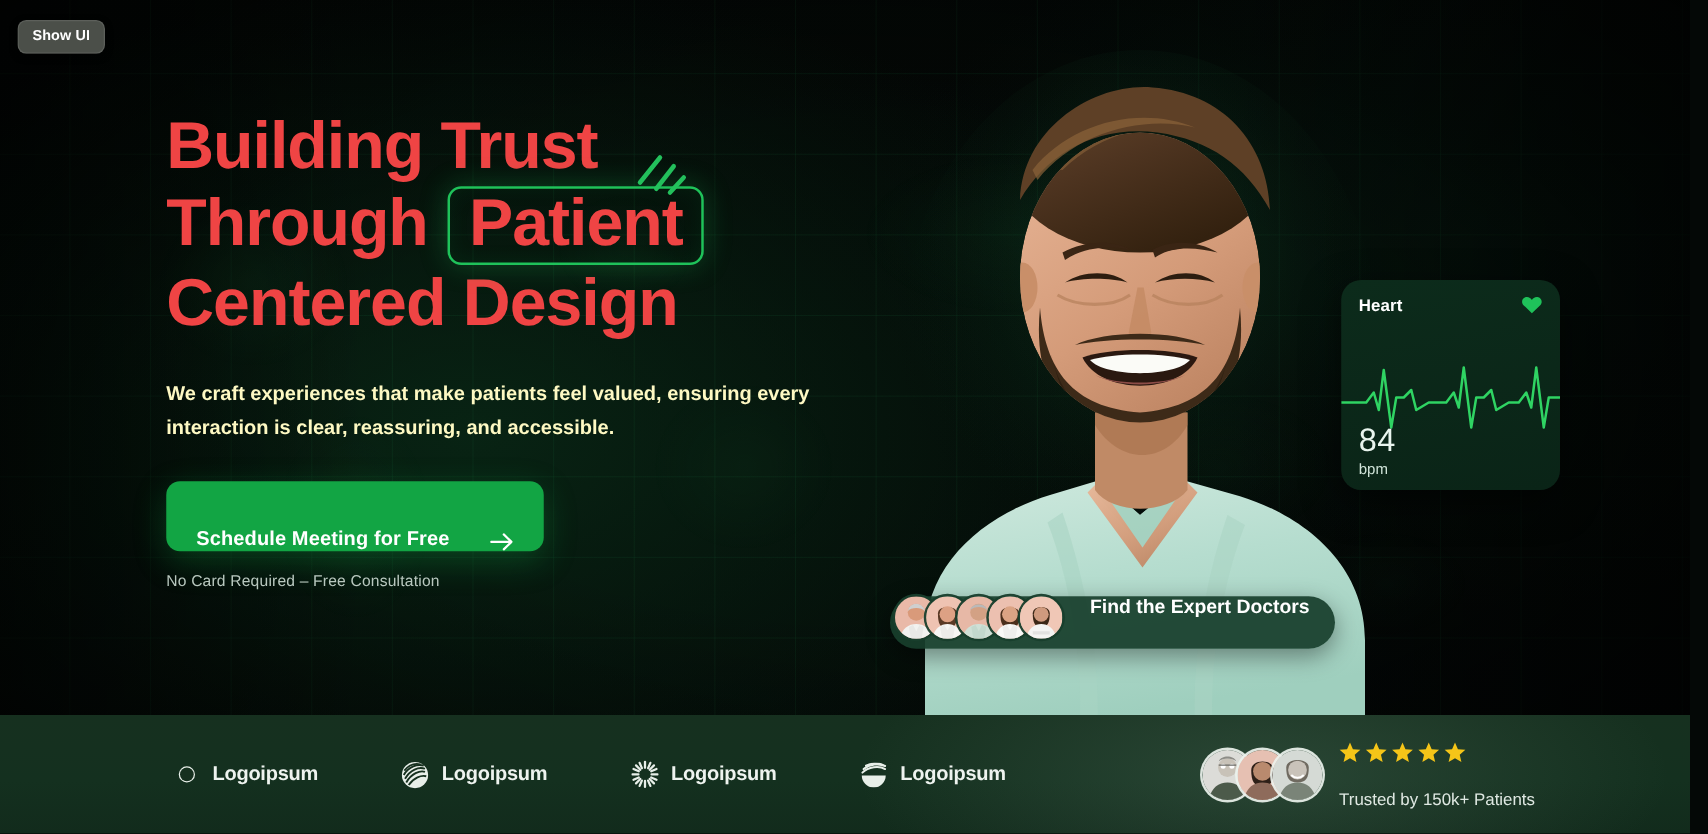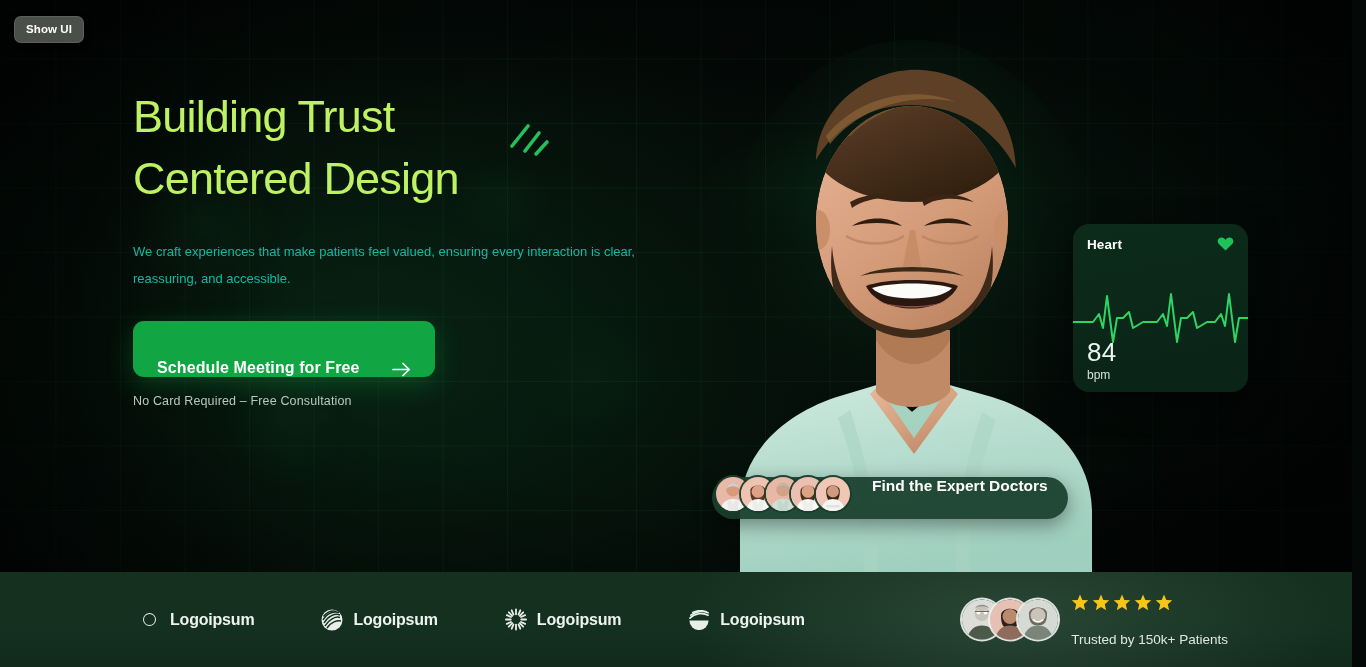--- a/index.html
+++ b/index.html
@@ -92,36 +92,36 @@
     margin-right:-9px; position:relative; overflow:hidden;
     box-shadow:0 0 0 2px rgba(24,62,44,.95);
   }
   .doc-av:last-child{ margin-right:0; }
   .doc-av svg{ width:100%; height:100%; display:block; }
   .doc-label{ color:#fff; font-size:15.5px; font-weight:600; margin-left:22px; white-space:nowrap; }
 
   
   .copy{ position:absolute; left:133px; top:86px; width:640px; z-index:20; }
   .h1{
-    color:#bef264; font-weight:400; font-size:45px; line-height:62px;
+    color:#ef4444; font-weight:700; font-size:53px; line-height:62px;
     letter-spacing:-0.8px;
   }
   .h1 .ln{ display:block; white-space:nowrap; }
   .pill-word{
     display:inline-block; position:relative;
     border:2px solid #1fc25a; border-radius:11px;
     padding:1px 15px 4px; margin:0 2px;
     line-height:54px;
     box-shadow:0 0 22px rgba(31,194,90,.28), inset 0 0 18px rgba(31,194,90,.07);
   }
   .sparkle{ position:absolute; left:506px; top:118px; width:48px; height:42px; z-index:21; }
 
   .sub{
-    margin-top:28px; color:#14b8a6; font-size:13px; line-height:27px;
-    font-weight:400; max-width:520px;
+    margin-top:28px; color:#fef9c3; font-size:16px; line-height:27px;
+    font-weight:700; max-width:520px;
   }
 
   .cta{
     margin-top:29px; display:inline-flex; align-items:flex-end; justify-content:space-between;
     width:302px; height:56px; padding:0 24px;
     background:#12a544; border:none; border-radius:11px;
     color:#fff; font-size:16px; font-weight:700; letter-spacing:.1px;
     cursor:pointer;
     box-shadow:0 8px 26px rgba(18,165,68,.30);
   }
@@ -304,20 +304,24 @@
             <path d="M12 33 h16 v3 h-16z" fill="#e2e2e0"></path>
           </svg>
         </div>
     </div>
     <div class="doc-label">Find the Expert Doctors</div>
   </div>
 
   <div class="copy">
     <h1 class="h1">
       <span class="ln">Building Trust</span>
+      <span class="ln">
+        <span>Through</span>
+        <span class="pill-word">Patient</span>
+      </span>
       <span class="ln">Centered Design</span>
     </h1>
 
     <p class="sub">We craft experiences that make patients feel valued, ensuring every interaction is clear, reassuring, and accessible.</p>
 
     <button class="cta">
       <span>Schedule Meeting for Free</span>
       <span class="cta-arrow">
         <svg width="19" height="15" viewBox="0 0 19 15">
           <path d="M1 7.5 H17 M11 1.5 L17.2 7.5 L11 13.5" stroke="#ffffff" stroke-width="1.7" fill="none" stroke-linecap="round" stroke-linejoin="round"></path>

